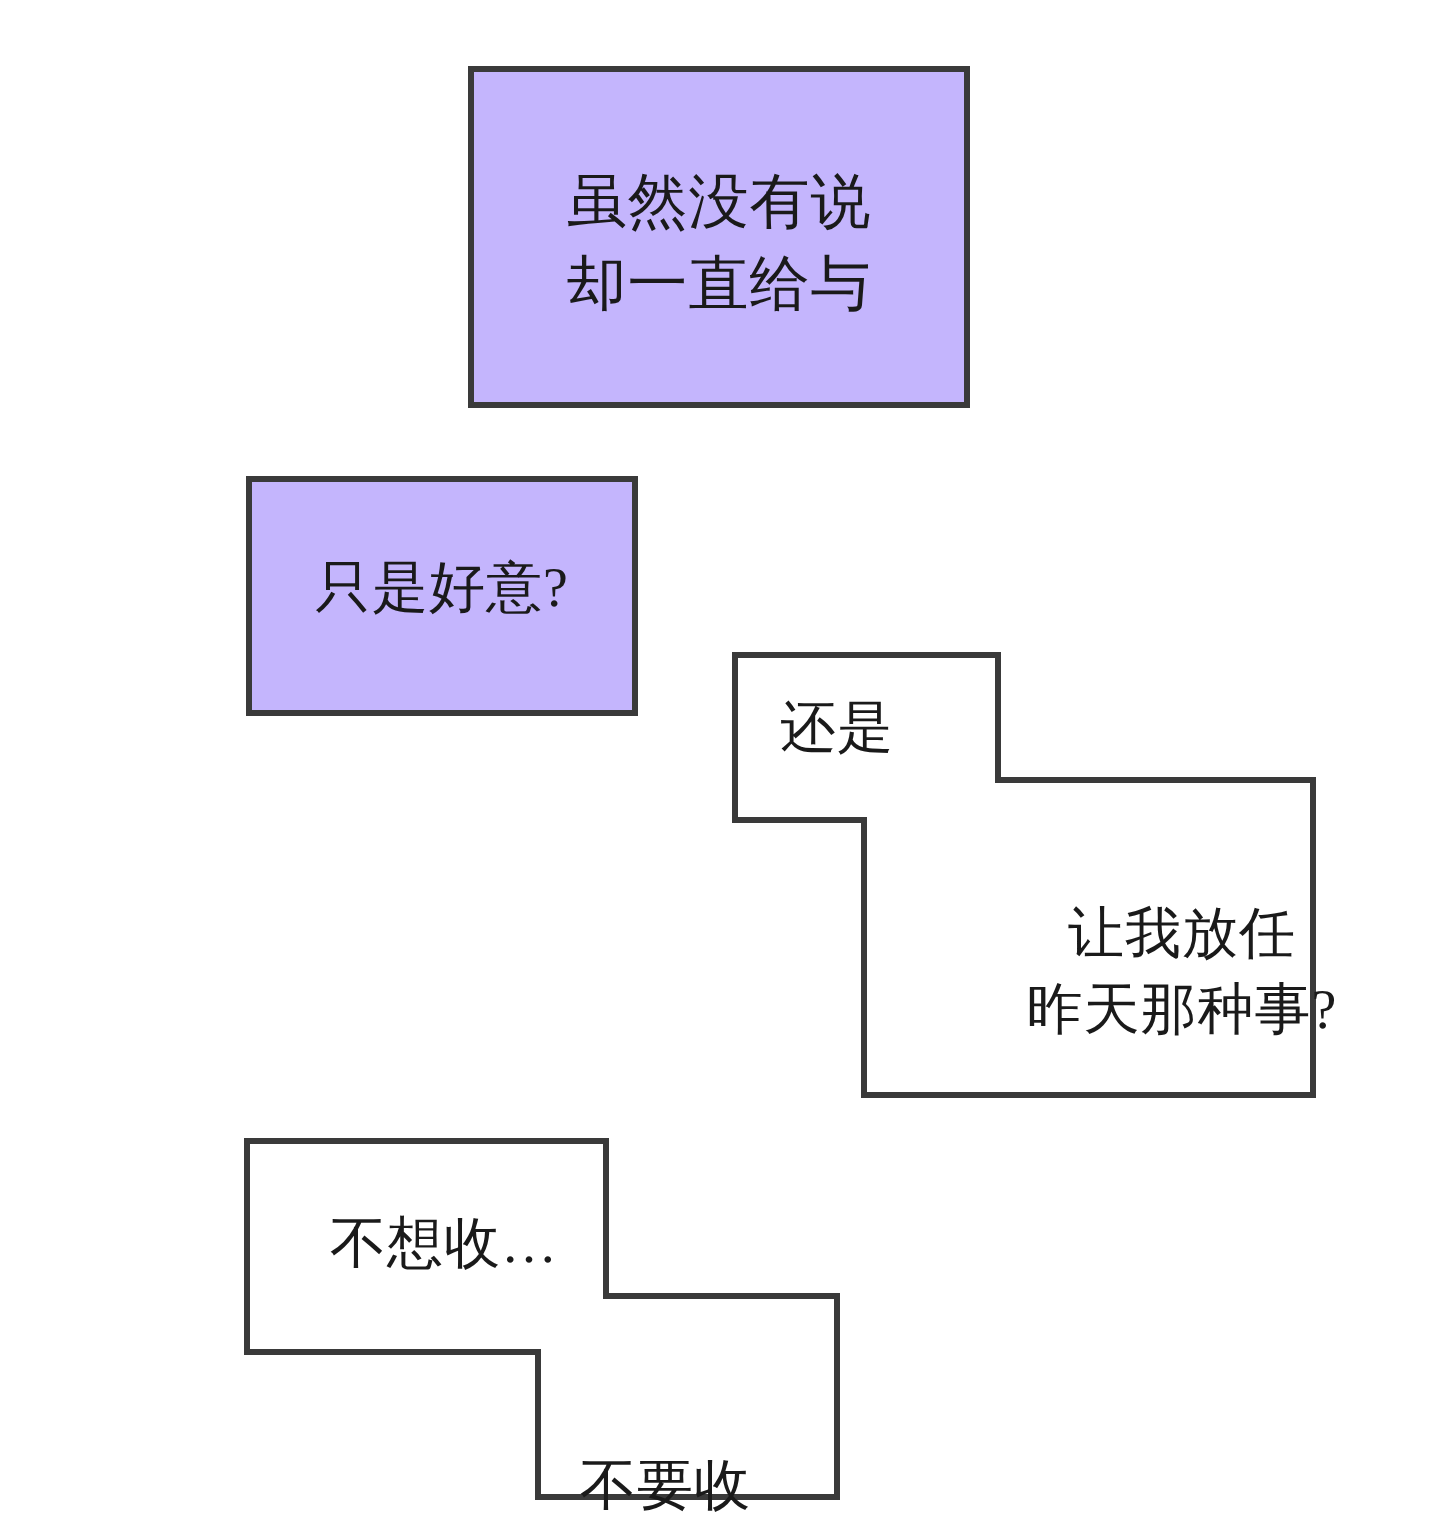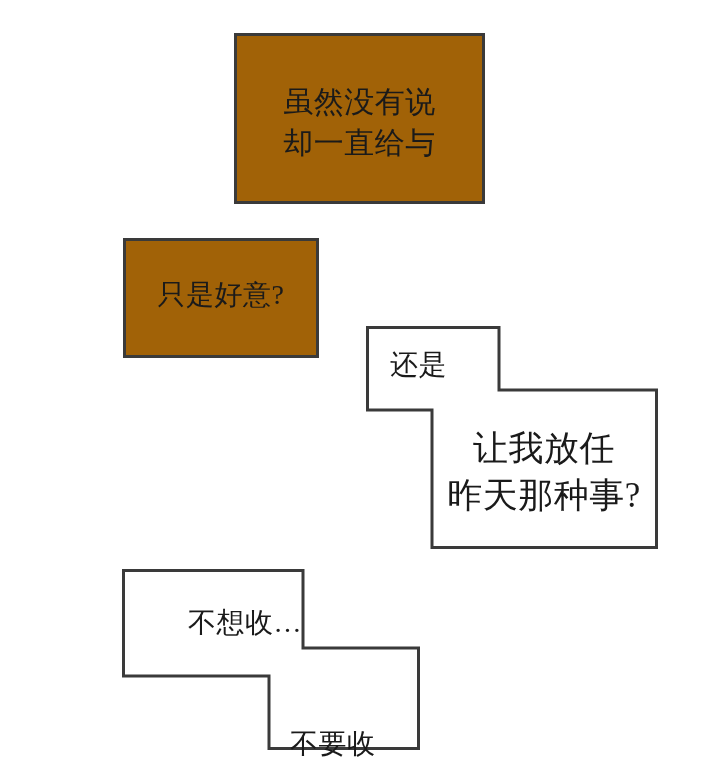--- a/index.html
+++ b/index.html
@@ -16,21 +16,21 @@
     width: 716px;
     height: 762px;
     background: #ffffff;
     overflow: hidden;
   }
 
   
   .panel {
     position: absolute;
     box-sizing: border-box;
-    background: #a16207;
+    background: #c4b5fd;
     border: 3px solid #3a3a3a;
   }
 
   .panel-text {
     position: absolute;
     color: #1a1a1a;
     font-family: "Liberation Serif", "DejaVu Serif", serif;
     line-height: 1.35;
     white-space: pre-line;
     text-align: center;
@@ -92,38 +92,39 @@
   }
   #panel-speech-3 .text-upper {
     left: 24px;
     top: 20px;
     width: 120px;
     font-size: 28px;
     text-align: left;
   }
   #panel-speech-3 .text-lower {
     left: 66px;
-    top: 99px;
+    top: 123px;
     width: 224px;
-    font-size: 35px;
+    font-size: 28px;
+    padding-left: 47px;
   }
 
   
   #panel-speech-4 {
     left: 122px;
     top: 569px;
     width: 298px;
     height: 181px;
   }
   #panel-speech-4 .text-upper {
     left: 20px;
     top: 35px;
     width: 160px;
     font-size: 28px;
-    text-align: right;
+    text-align: center;
   }
   #panel-speech-4 .text-lower {
     left: 168px;
     top: 112px;
     width: 130px;
     font-size: 28px;
     text-align: left;
     margin-top: 44px;
   }
 </style>

